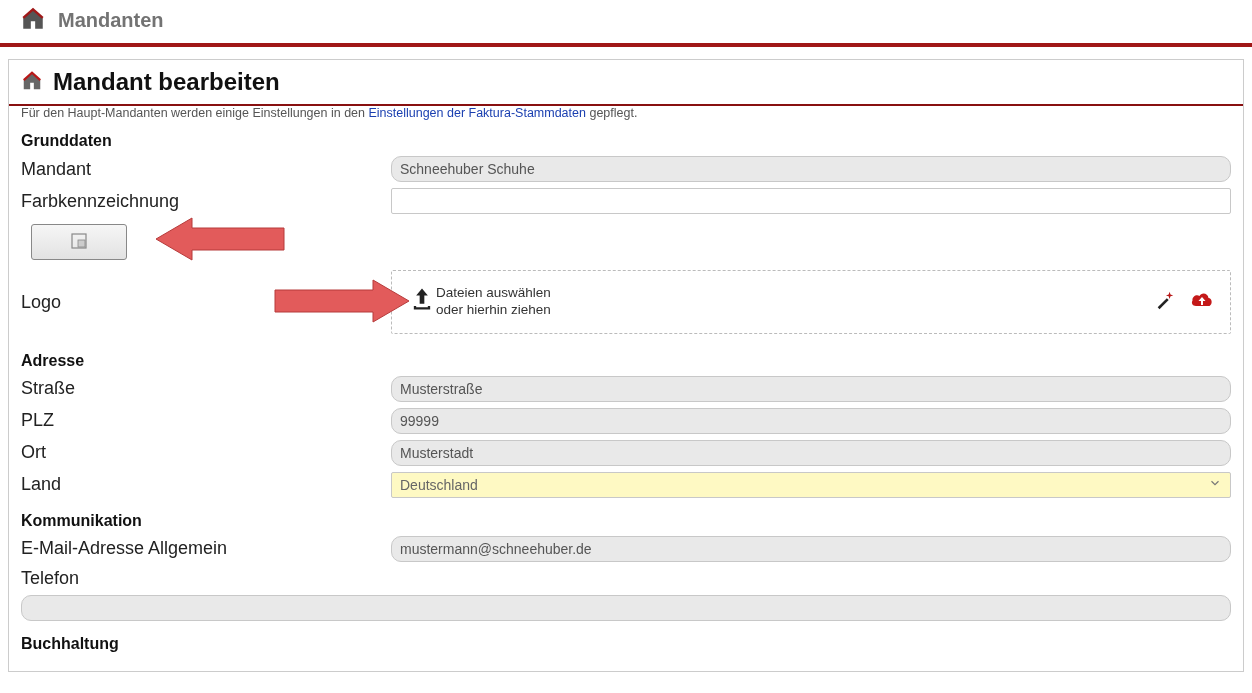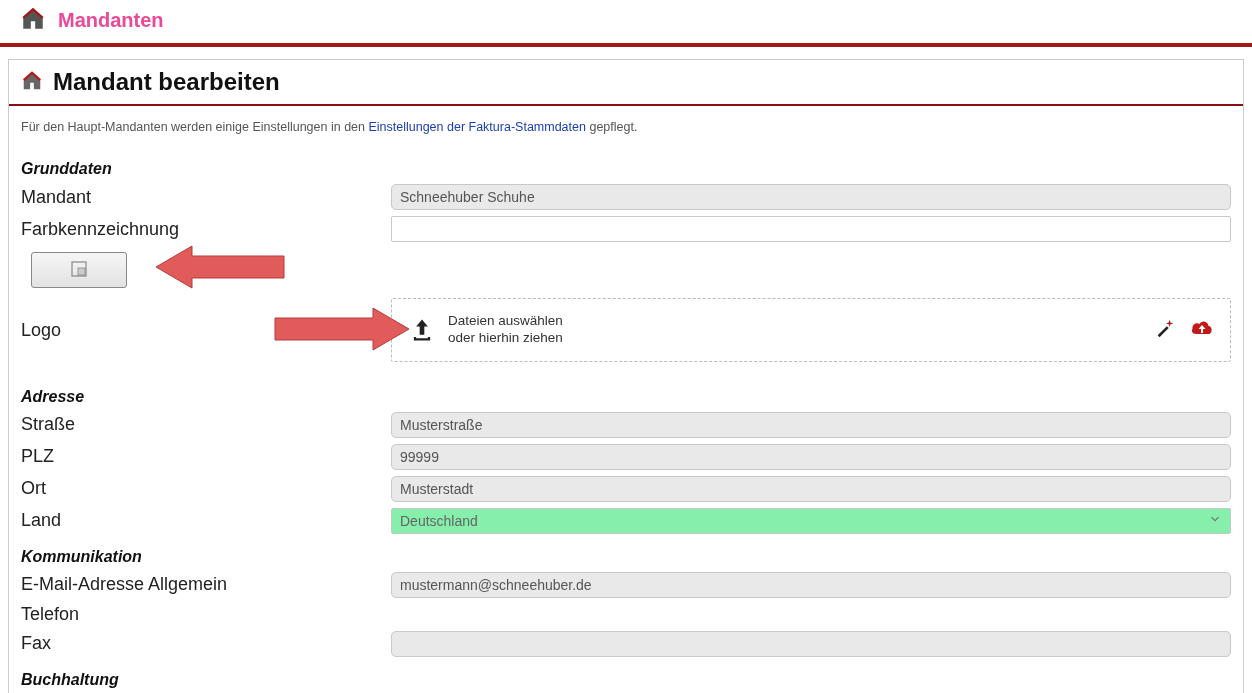--- a/index.html
+++ b/index.html
@@ -13,52 +13,51 @@
   .topbar {
     display: flex;
     align-items: center;
     padding: 6px 20px 8px 20px;
     border-bottom: 4px solid #a01818;
   }
   .topbar h1 {
     font-size: 20px;
     font-weight: bold;
     margin-left: 12px;
-    color: #ec4899;
+    color: #737373;
   }
   .sub-panel {
     margin: 12px 8px 0 8px;
     border: 1px solid #ccc;
     background: #fff;
   }
   .sub-header {
     display: flex;
     align-items: center;
     padding: 8px 12px;
     border-bottom: 2px solid #881010;
   }
   .sub-header h2 {
     font-size: 24px;
     font-weight: bold;
     margin-left: 10px;
     color: #111;
   }
   .info-bar {
-    padding: 14px 12px;
+    padding: 0 12px;
     font-size: 12.5px;
     color: #555;
   }
   .info-bar a { color: #1a3fb0; text-decoration: none; }
   .content { padding: 4px 12px 12px 12px; }
   .section-heading {
     font-size: 16px;
     font-weight: bold;
     color: #111;
     margin: 8px 0 6px 0;
-    font-style: italic;
   }
   .form-row {
     display: flex;
     align-items: center;
     margin-bottom: 6px;
   }
   .form-label {
     width: 370px;
     font-size: 18px;
     color: #222;
@@ -68,34 +67,34 @@
     flex: 1;
   }
   .readonly-input {
     width: 100%;
     background: #e9e9e9;
     border: 1px solid #c8c8c8;
     padding: 7px 8px;
     font-size: 14px;
     color: #555;
     height: 26px;
-    border-radius: 5px;
+    border-radius: 10px;
   }
   .text-input {
     width: 100%;
     background: #fff;
     border: 1px solid #c8c8c8;
     padding: 4px 8px;
     font-size: 14px;
     height: 26px;
     border-radius: 2px;
   }
   .select-fake {
     width: 100%;
-    background: #86efac;
+    background: #fef9c3;
     border: 1px solid #c8c8c8;
     padding: 4px 8px;
     font-size: 14px;
     color: #666;
     height: 26px;
     border-radius: 2px;
     display: flex;
     align-items: center;
     justify-content: space-between;
   }
@@ -114,22 +113,21 @@
   .dropzone {
     border: 1px dashed #bbb;
     border-radius: 2px;
     padding: 14px 16px;
     display: flex;
     align-items: center;
     justify-content: space-between;
   }
   .dropzone-left {
     display: flex;
-    align-items: flex-end;
-    gap: 12px;
+    align-items: flex-start;
   }
   .dropzone-text {
     font-size: 13.5px;
     line-height: 1.25;
     color: #333;
   }
   .dropzone-right {
     display: flex;
     align-items: center;
     gap: 14px;
@@ -234,21 +232,21 @@
         </div>
       </div>
 
       <div style="position:absolute; left:252px; top:8px;">
         <svg width="136" height="46" viewBox="0 0 136 46">
           <polygon points="136,23 100,2 100,12 2,12 2,34 100,34 100,44" fill="#e25b5b" stroke="#b63b3b" stroke-width="1"></polygon>
         </svg>
       </div>
     </div>
 
-    <div class="section-heading" style="margin-top:26px;">Adresse</div>
+    <div class="section-heading" style="margin-top:18px;">Adresse</div>
 
     <div class="form-row">
       <div class="form-label">Straße</div>
       <div class="form-field"><input class="readonly-input" readonly="" value="Musterstraße" style=""></div>
     </div>
     <div class="form-row">
       <div class="form-label">PLZ</div>
       <div class="form-field"><input class="readonly-input" readonly="" value="99999" style=""></div>
     </div>
     <div class="form-row">
@@ -272,20 +270,19 @@
     <div class="section-heading" style="margin-top:14px;">Kommunikation</div>
 
     <div class="form-row">
       <div class="form-label">E-Mail-Adresse Allgemein</div>
       <div class="form-field"><input class="readonly-input" readonly="" value="mustermann@schneehuber.de" style=""></div>
     </div>
     <div class="form-row">
       <div class="form-label">Telefon</div>
     </div>
     <div class="form-row">
-      <div class="form-label">Fax</div>
       <div class="form-field"><input class="readonly-input" readonly="" value="" style=""></div>
     </div>
 
     <div class="section-heading" style="margin-top:14px;">Buchhaltung</div>
 
   </div>
 </div>
 
 </body></html>

